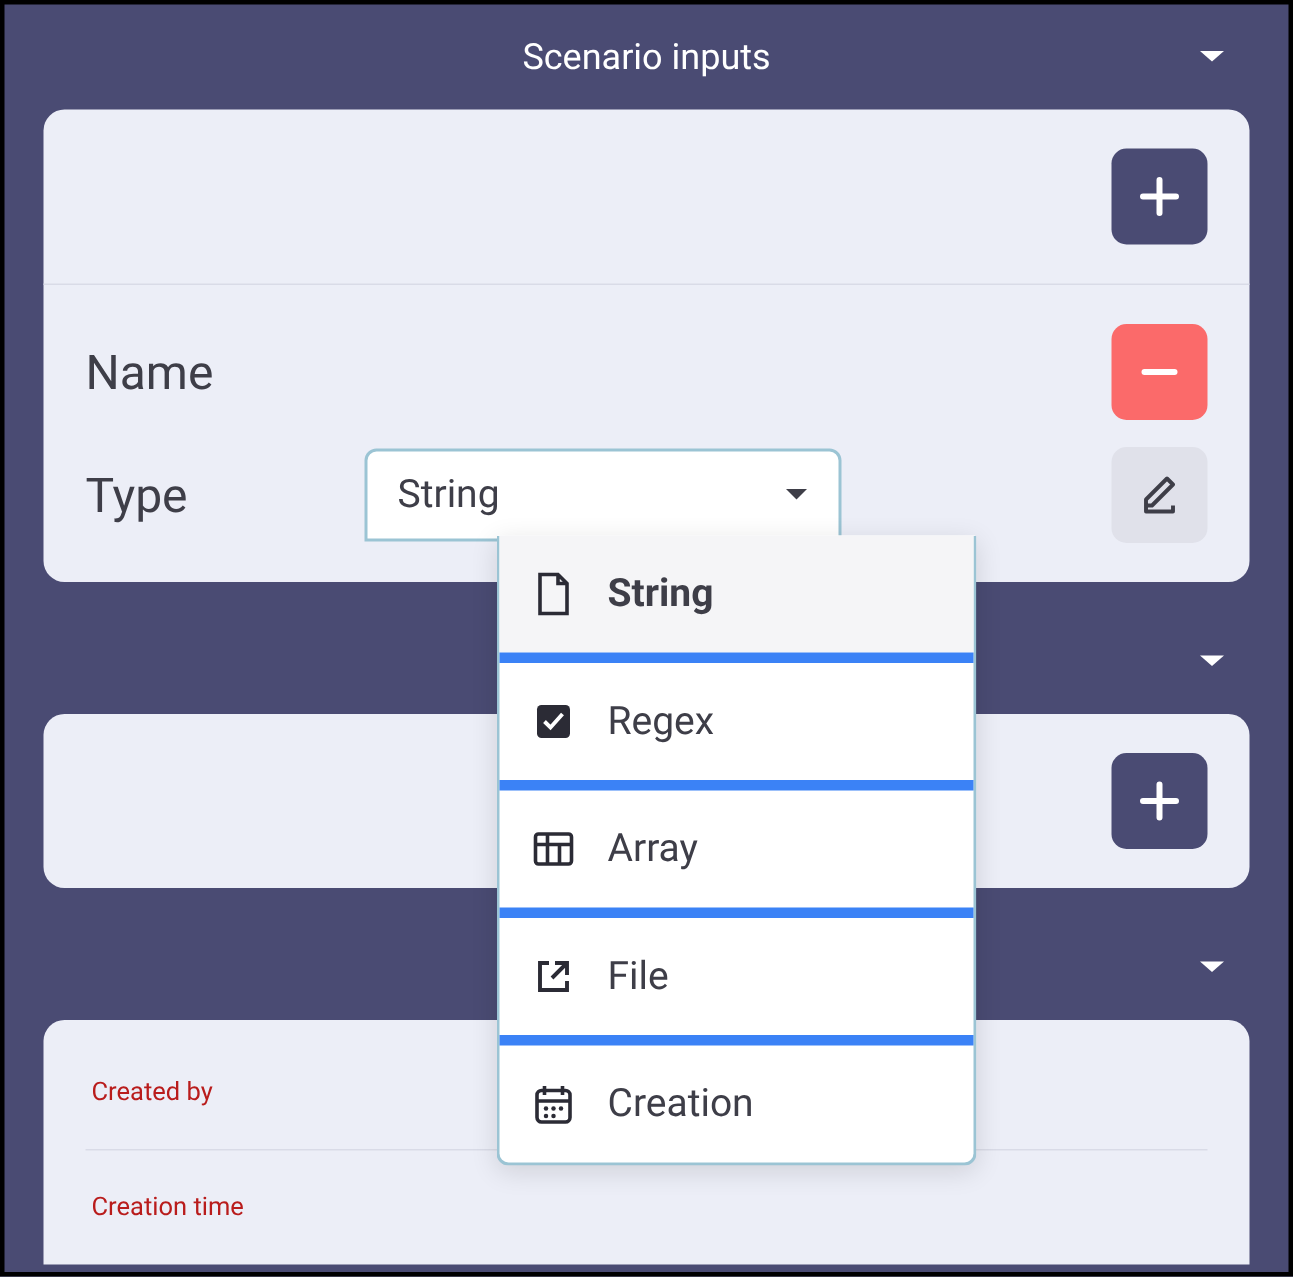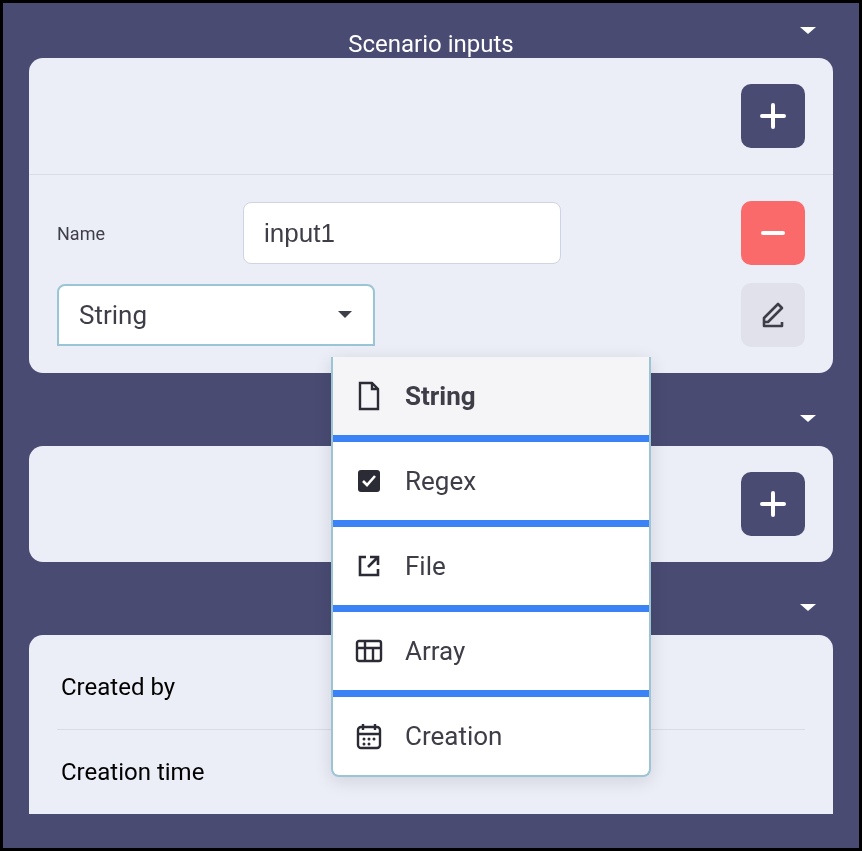--- a/index.html
+++ b/index.html
@@ -1,44 +1,44 @@
 <!DOCTYPE html>
 <html><head>
 <meta charset="utf-8">
 <style>
 * { box-sizing: border-box; margin: 0; padding: 0; }
 body { font-family: -apple-system, BlinkMacSystemFont, "Segoe UI", Roboto, sans-serif; background: #fff; }
 .frame { width: 862px; height: 851px; border: 3px solid #000; background: #4a4b73; position: relative; overflow: hidden; }
 
-.section-header { display: flex; align-items: flex-end; justify-content: center; height: 55px; position: relative; padding: 0 40px; }
+.section-header { display: flex; align-items: center; justify-content: center; height: 70px; position: relative; padding: 0 40px; }
 .section-header .title { color: #fff; font-size: 24px; font-weight: 400; }
 .section-header .caret { position: absolute; right: 42px; top: 50%; transform: translateY(-50%); }
 
 .card { background: #eceef7; border-radius: 14px; margin: 0 26px 18px 26px; padding: 26px 28px; }
 .card.add-row { display: flex; justify-content: flex-end; }
 .btn { width: 64px; height: 64px; border-radius: 10px; display: flex; align-items: center; justify-content: center; cursor: pointer; border: none; }
 .btn-add { background: #4a4b73; }
 .btn-remove { background: #fb6a6a; }
 .btn-edit { background: #e0e1ea; }
 
 .field-row { display: flex; align-items: center; margin-top: 18px; }
 .field-row:first-of-type { margin-top: 0; }
-.field-label { color: #3e3e48; font-size: 18px; width: 186px; flex-shrink: 0; }
+.field-label { color: #3e3e48; font-size: 32px; width: 186px; flex-shrink: 0; }
 .input-text { flex: 1; height: 62px; border: 1px solid #d0d3e1; border-radius: 8px; background: #fff; padding: 0 20px; font-size: 26px; color: #3e3e48; max-width: 318px; }
 .action-col { width: 64px; margin-left: auto; flex-shrink: 0; }
 
 .select-trigger { flex: 1; max-width: 318px; height: 62px; border: 2px solid #9bc4d4; border-radius: 8px 8px 0 0; background: #fff; padding: 0 20px; display: flex; align-items: center; justify-content: space-between; font-size: 26px; color: #3e3e48; cursor: pointer; }
 
 .dropdown { position: absolute; left: 328px; top: 354px; width: 320px; background: #fff; border: 2px solid #9bc4d4; border-top: none; border-radius: 0 0 8px 8px; box-shadow: 0 4px 18px rgba(0,0,0,0.12); z-index: 10; }
 .dropdown-item { display: flex; align-items: center; gap: 22px; padding: 24px 22px; font-size: 26px; color: #3e3e48; cursor: pointer; border-top: 7px solid #3b82f6; }
 .dropdown-item:first-child { border-top: none; background: #f5f5f7; font-weight: 700; }
 .dropdown-item .icon { width: 28px; height: 28px; display: flex; align-items: center; justify-content: center; }
 
 .meta-card { background: #eceef7; border-radius: 14px 14px 0 0; margin: 0 26px; padding: 10px 28px 0 28px; }
-.meta-row { padding: 28px 4px; border-bottom: 1px solid #d9dbe7; font-size: 24px; color: #000000; }
+.meta-row { padding: 28px 4px; border-bottom: 1px solid #d9dbe7; font-size: 17px; color: #b91c1c; }
 .meta-row:last-child { border-bottom: none; }
 
 .inputs-card { padding: 0; }
 .inputs-card .add-bar { display: flex; justify-content: flex-end; padding: 26px 28px; border-bottom: 1px solid #d9dbe7; }
 .inputs-card .fields { padding: 26px 28px; }
 
 svg { display: block; }
 </style>
 </head>
 <body>
@@ -60,32 +60,32 @@
         <span>
           <svg width="30" height="30" viewBox="0 0 30 30">
               <path d="M15 4 V26 M4 15 H26" stroke="#fff" stroke-width="4" stroke-linecap="round"></path>
             </svg>
         </span>
       </button>
     </div>
     <div class="fields">
       <div class="field-row">
         <div class="field-label">Name</div>
-        <input class="input-text" type="text" value="input1" style="">
         <div class="action-col">
           <button class="btn btn-remove">
             <span>
               <svg width="30" height="30" viewBox="0 0 30 30">
                   <path d="M5 15 H25" stroke="#fff" stroke-width="4" stroke-linecap="round"></path>
                 </svg>
             </span>
           </button>
         </div>
       </div>
       <div class="field-row">
+        <div class="field-label">Type</div>
         <div class="select-trigger">
           <span>String</span>
           <span>
             <svg width="16" height="10" viewBox="0 0 16 10">
                 <path d="M1 1 L8 8 L15 1" fill="#3e3e48"></path>
               </svg>
           </span>
         </div>
         <div class="action-col">
           <button class="btn btn-edit">
@@ -145,34 +145,34 @@
         <span class="icon">
           <svg width="26" height="26" viewBox="0 0 26 26">
             <rect x="2" y="2" width="22" height="22" rx="3" fill="#2b2b35"></rect>
             <path d="M7 13 L11 17 L19 8" stroke="#fff" stroke-width="2.6" fill="none"></path>
           </svg>
         </span>
         <span>Regex</span>
       </div>
       <div class="dropdown-item">
         <span class="icon">
-          <svg width="26" height="26" viewBox="0 0 26 26">
-            <path d="M10 4 H4 V22 H22 V16 M14 4 H22 V12 M22 4 L12 14" fill="none" stroke="#2b2b35" stroke-width="2.6"></path>
-          </svg>
-        </span>
-        <span>File</span>
-      </div>
-      <div class="dropdown-item">
-        <span class="icon">
           <svg width="28" height="24" viewBox="0 0 28 24">
             <rect x="2" y="2" width="24" height="20" rx="2" fill="none" stroke="#2b2b35" stroke-width="2.4"></rect>
             <path d="M2 9 H26 M10 2 V22 M18 9 V22" stroke="#2b2b35" stroke-width="2.4"></path>
           </svg>
         </span>
         <span>Array</span>
+      </div>
+      <div class="dropdown-item">
+        <span class="icon">
+          <svg width="26" height="26" viewBox="0 0 26 26">
+            <path d="M10 4 H4 V22 H22 V16 M14 4 H22 V12 M22 4 L12 14" fill="none" stroke="#2b2b35" stroke-width="2.6"></path>
+          </svg>
+        </span>
+        <span>File</span>
       </div>
       <div class="dropdown-item">
         <span class="icon">
           <svg width="26" height="28" viewBox="0 0 26 28">
             <rect x="2" y="5" width="22" height="21" rx="3" fill="none" stroke="#2b2b35" stroke-width="2.4"></rect>
             <path d="M7 2 V8 M19 2 V8 M2 12 H24" stroke="#2b2b35" stroke-width="2.4"></path>
             <circle cx="8" cy="17" r="1.5" fill="#2b2b35"></circle>
             <circle cx="13" cy="17" r="1.5" fill="#2b2b35"></circle>
             <circle cx="18" cy="17" r="1.5" fill="#2b2b35"></circle>
             <circle cx="8" cy="22" r="1.5" fill="#2b2b35"></circle>

